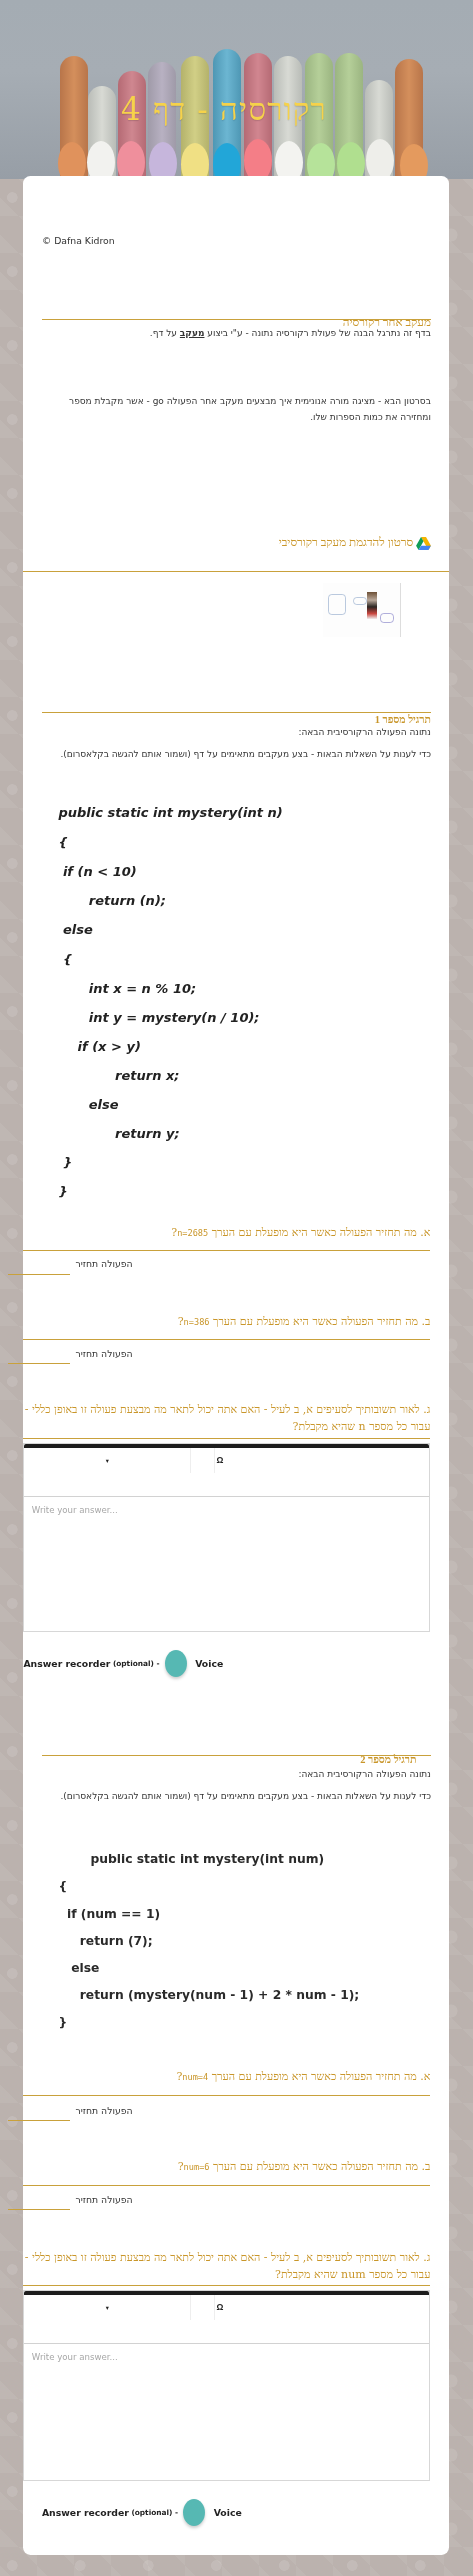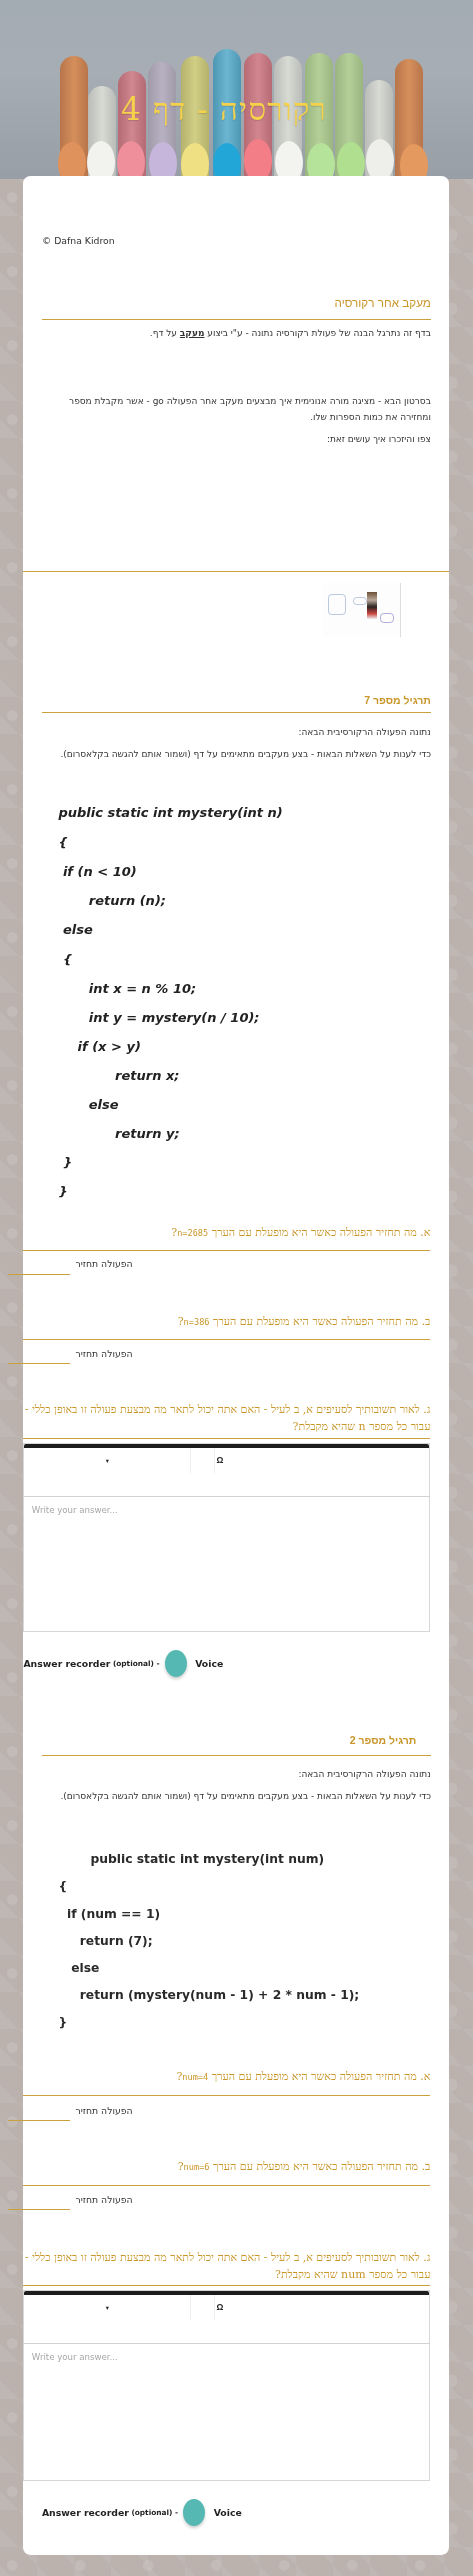--- a/index.html
+++ b/index.html
@@ -44,21 +44,21 @@
     position: absolute; left: 23.4px; top: 176px; width: 426px; height: 2379px;
     background: #ffffff; border-radius: 7.4px;
   }
   .abs { position: absolute; }
   .copyright {
     left: 18.5px; top: 59px; font-size: 9.3px; color: #333;
     font-family: "DejaVu Sans", sans-serif;
   }
   .rtl { direction: rtl; text-align: right; }
   .sec-heading {
-    font-family: Liberation Sans, sans-serif; color: #c9962a; font-size: 11.7px;
+    font-family: Liberation Serif, serif; color: #c9962a; font-size: 11.7px; margin-top: 20px;
   }
   .sec-heading.bold { font-weight: bold; font-size: 10.5px; }
   .rule { height: 0.6px; background: #c9a13b; }
   .para {
     font-family: "DejaVu Sans", sans-serif; color: #333; font-size: 9px; line-height: 16px;
   }
   .para u b { font-weight: bold; }
   .code1 {
     font-family: "DejaVu Sans", sans-serif; font-weight: bold; font-style: italic;
     color: #222; font-size: 13px;
@@ -155,32 +155,41 @@
 
   <div class="abs copyright">© Dafna Kidron</div>
 
   <div class="abs rtl sec-heading" style="left:18.5px;width:389px;top:120px;">מעקב אחר רקורסיה</div>
   <div class="abs rule" style="left:18.5px;width:389px;top:143px;"></div>
 
   <div class="abs rtl para" style="left:18.5px;width:389px;top:149px;">
     <span>בדף זה נתרגל הבנה של פעולת רקורסיה נתונה - ע"י ביצוע </span><u><b>מעקב</b></u><span> על דף.</span>
   </div>
   <div class="abs rtl para" style="left:18.5px;width:389px;top:217px;">בסרטון הבא - מציגה מורה אנונימית איך מבצעים מעקב אחר הפעולה go - אשר מקבלת מספר ומחזירה את כמות הספרות שלו.</div>
-  <div class="abs rtl para" style="left:18.5px;width:389px;top:255px;">צפו והיזכרו איך עושים זאת:</div>
-
+
+  <div class="abs rtl" style="left:18.5px;width:389px;top:360px;">
+    <span class="drive-icon">
+      <svg width="15" height="13.6" viewBox="0 0 24 22">
+        <polygon points="8,0 16,0 24,14 20,21" fill="#f4b400"></polygon>
+        <polygon points="8,0 0,14 4,21 12,7" fill="#0f9d58"></polygon>
+        <polygon points="4,21 20,21 24,14 8,14" fill="#4285f4"></polygon>
+      </svg>
+    </span>
+    <span class="sec-heading">סרטון להדגמת מעקב רקורסיבי</span>
+  </div>
   <div class="abs rule" style="left:0;width:426px;top:395px;"></div>
 
   <div class="abs thumb" style="left:300px;top:407px;">
     <div class="scribble" style="left:5px;top:11px;width:17.3px;height:21px;"></div>
     <div class="scribble" style="left:30px;top:13.6px;width:13.6px;height:8.6px;"></div>
     <div class="scribble" style="left:57px;top:30px;width:13.6px;height:10px;border-color:#7d7ac4;"></div>
     <div class="photo"></div>
   </div>
 
-  <div class="abs rtl sec-heading bold" style="left:18.5px;width:389px;top:518px;">תרגיל מספר 7</div>
+  <div class="abs rtl sec-heading bold" style="left:18.5px;width:389px;top:518px;">תרגיל מספר 1</div>
   <div class="abs rule" style="left:18.5px;width:389px;top:536px;"></div>
   <div class="abs rtl para" style="left:18.5px;width:389px;top:548px;">נתונה הפעולה הרקורסיבית הבאה:</div>
   <div class="abs rtl para" style="left:18.5px;width:389px;top:570px;">כדי לענות על השאלות הבאות - בצע מעקבים מתאימים על דף (ושמור אותם להגשה בקלאסרום).</div>
 
   <div class="abs" style="left:35px;top:629px;">
     <div class="code1" style="position:absolute;top:0;white-space:pre;">public static int mystery(int n)</div>
     <div class="code1" style="position:absolute;top:30px;white-space:pre;">{</div>
     <div class="code1" style="position:absolute;top:59px;white-space:pre;"> if (n &lt; 10)</div>
     <div class="code1" style="position:absolute;top:88px;left:12.3px;white-space:pre;">    return (n);</div>
     <div class="code1" style="position:absolute;top:117px;white-space:pre;"> else</div>

